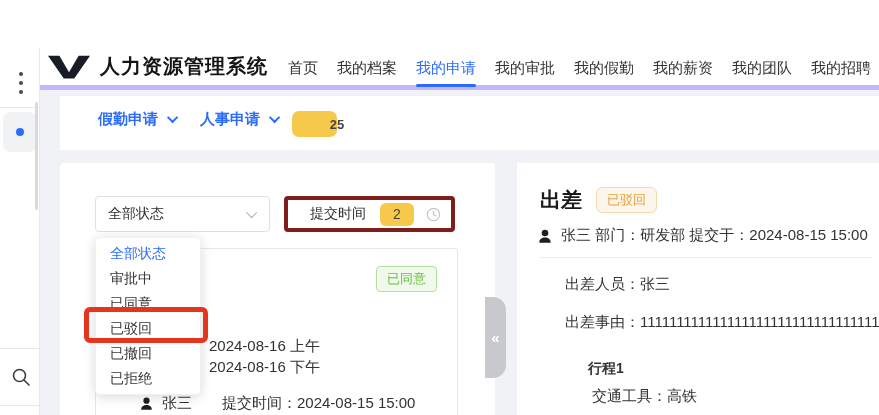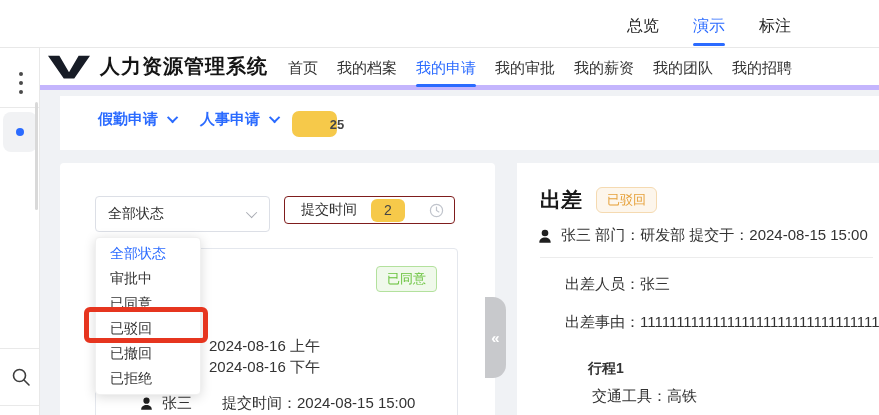--- a/index.html
+++ b/index.html
@@ -43,21 +43,21 @@
   .band-tab { position:absolute; top:0; height:46px; display:flex; align-items:center; gap:12px; color:#2b6bff; font-size:15px; font-weight:bold; cursor:pointer; }
   .band-tab.t1 { left:38px; }
   .band-tab.t2 { left:140px; }
   .chev { width:8px; height:8px; border-left:2px solid #2b6bff; border-bottom:2px solid #2b6bff; transform:rotate(-45deg) translateY(-2px); }
   .chev.grey { border-color:#a8abb2; border-width:1.5px; }
   .count-badge { position:absolute; left:232px; top:15px; width:30px; height:26px; background:#f6c94a; border-radius:7px; color:#454545; font-size:13px; font-weight:bold; display:flex; align-items:center; justify-content:center;padding-left:45px; }
 
   
   .left-panel { position:absolute; left:20px; top:73px; width:435px; height:262px; background:#fff; border-radius:4px 4px 0 0; }
   .select-box { position:absolute; left:35px; top:33px; width:175px; height:36px; border:1px solid #dcdfe6; border-radius:4px; display:flex; align-items:center; justify-content:space-between; padding:0 12px; font-size:14px; color:#2f2f2f; cursor:pointer; background:#fff; }
-  .time-box { position:absolute; left:224px; top:33px; width:171px; height:28px; border:1px solid #7f1d1d; border-radius:4px; display:flex; align-items:center; padding:0 10px 0 16px; font-size:14px; color:#2f2f2f; cursor:pointer; background:#fff; }
+  .time-box { position:absolute; left:224px; top:33px; width:171px; height:36px; border:4px solid #7f1d1d; border-radius:4px; display:flex; align-items:center; padding:0 10px 0 22px; font-size:14px; color:#2f2f2f; cursor:pointer; background:#fff; }
   .mini-badge { margin-left:14px; width:34px; height:23px; background:#f6c94a; border-radius:6px; color:#454545; font-size:14px; display:flex; align-items:center; justify-content:center; }
   .clock { margin-left:auto; display:flex; }
 
   .app-card { position:absolute; left:35px; top:85px; width:363px; height:190px; border:1px solid #e4e7ed; border-radius:4px; background:#fff; cursor:pointer; }
   .tag { display:inline-flex; align-items:center; border-radius:4px; font-size:13px; padding:3px 10px; }
   .tag.green { position:absolute; right:20px; top:17px; color:#67c23a; background:#f0f9eb; border:1px solid #b3e19d; }
   .tag.orange { color:#e6a23c; background:#fdf6ec; border:1px solid #f5dab1; border-radius:6px; }
   .card-line { position:absolute; left:113px; font-size:15px; color:#333; white-space:nowrap; }
   .card-line.l1 { top:78px;margin-top:10px; }
   .card-line.l2 { top:109px; }
@@ -87,27 +87,20 @@
   .field.f-reason { top:150px; }
   .field.f-trans { top:224px; left:75px; }
   .trip-title { position:absolute; left:71px; top:197px; font-size:14px; font-weight:bold; color:#333; }
   .user-ic { display:inline-flex; }
 </style>
 </head>
 <body>
 
 <div class="screen">
 
-  <header class="topbar">
-    <nav class="topbar-tabs">
-      <span class="tb-tab">总览</span>
-      <span class="tb-tab active">演示</span>
-      <span class="tb-tab">标注</span>
-    </nav>
-  </header>
 
   <aside class="rail">
     <div class="kebab">
         <i></i>
         <i></i>
         <i></i>
       </div>
     <div class="rail-div d1"></div>
     <div class="rail-tile">
       <span class="blue-dot"></span>
@@ -129,20 +122,21 @@
           <polygon points="0,0 13,0 24,19 35,0 48,0 30,26 18,26" fill="#171c26"></polygon>
           <polygon points="18,0 30,0 24,10" fill="#ffffff"></polygon>
         </svg>
     </span>
     <h1 class="app-title">人力资源管理系统</h1>
     <nav class="main-nav">
       <span class="nav-item">首页</span>
       <span class="nav-item">我的档案</span>
       <span class="nav-item active">我的申请</span>
       <span class="nav-item">我的审批</span>
+      <span class="nav-item">我的假勤</span>
       <span class="nav-item">我的薪资</span>
       <span class="nav-item">我的团队</span>
       <span class="nav-item">我的招聘</span>
     </nav>
   </header>
 
   <main class="content">
 
     <div class="tabband">
       <div class="band-tab t1">

